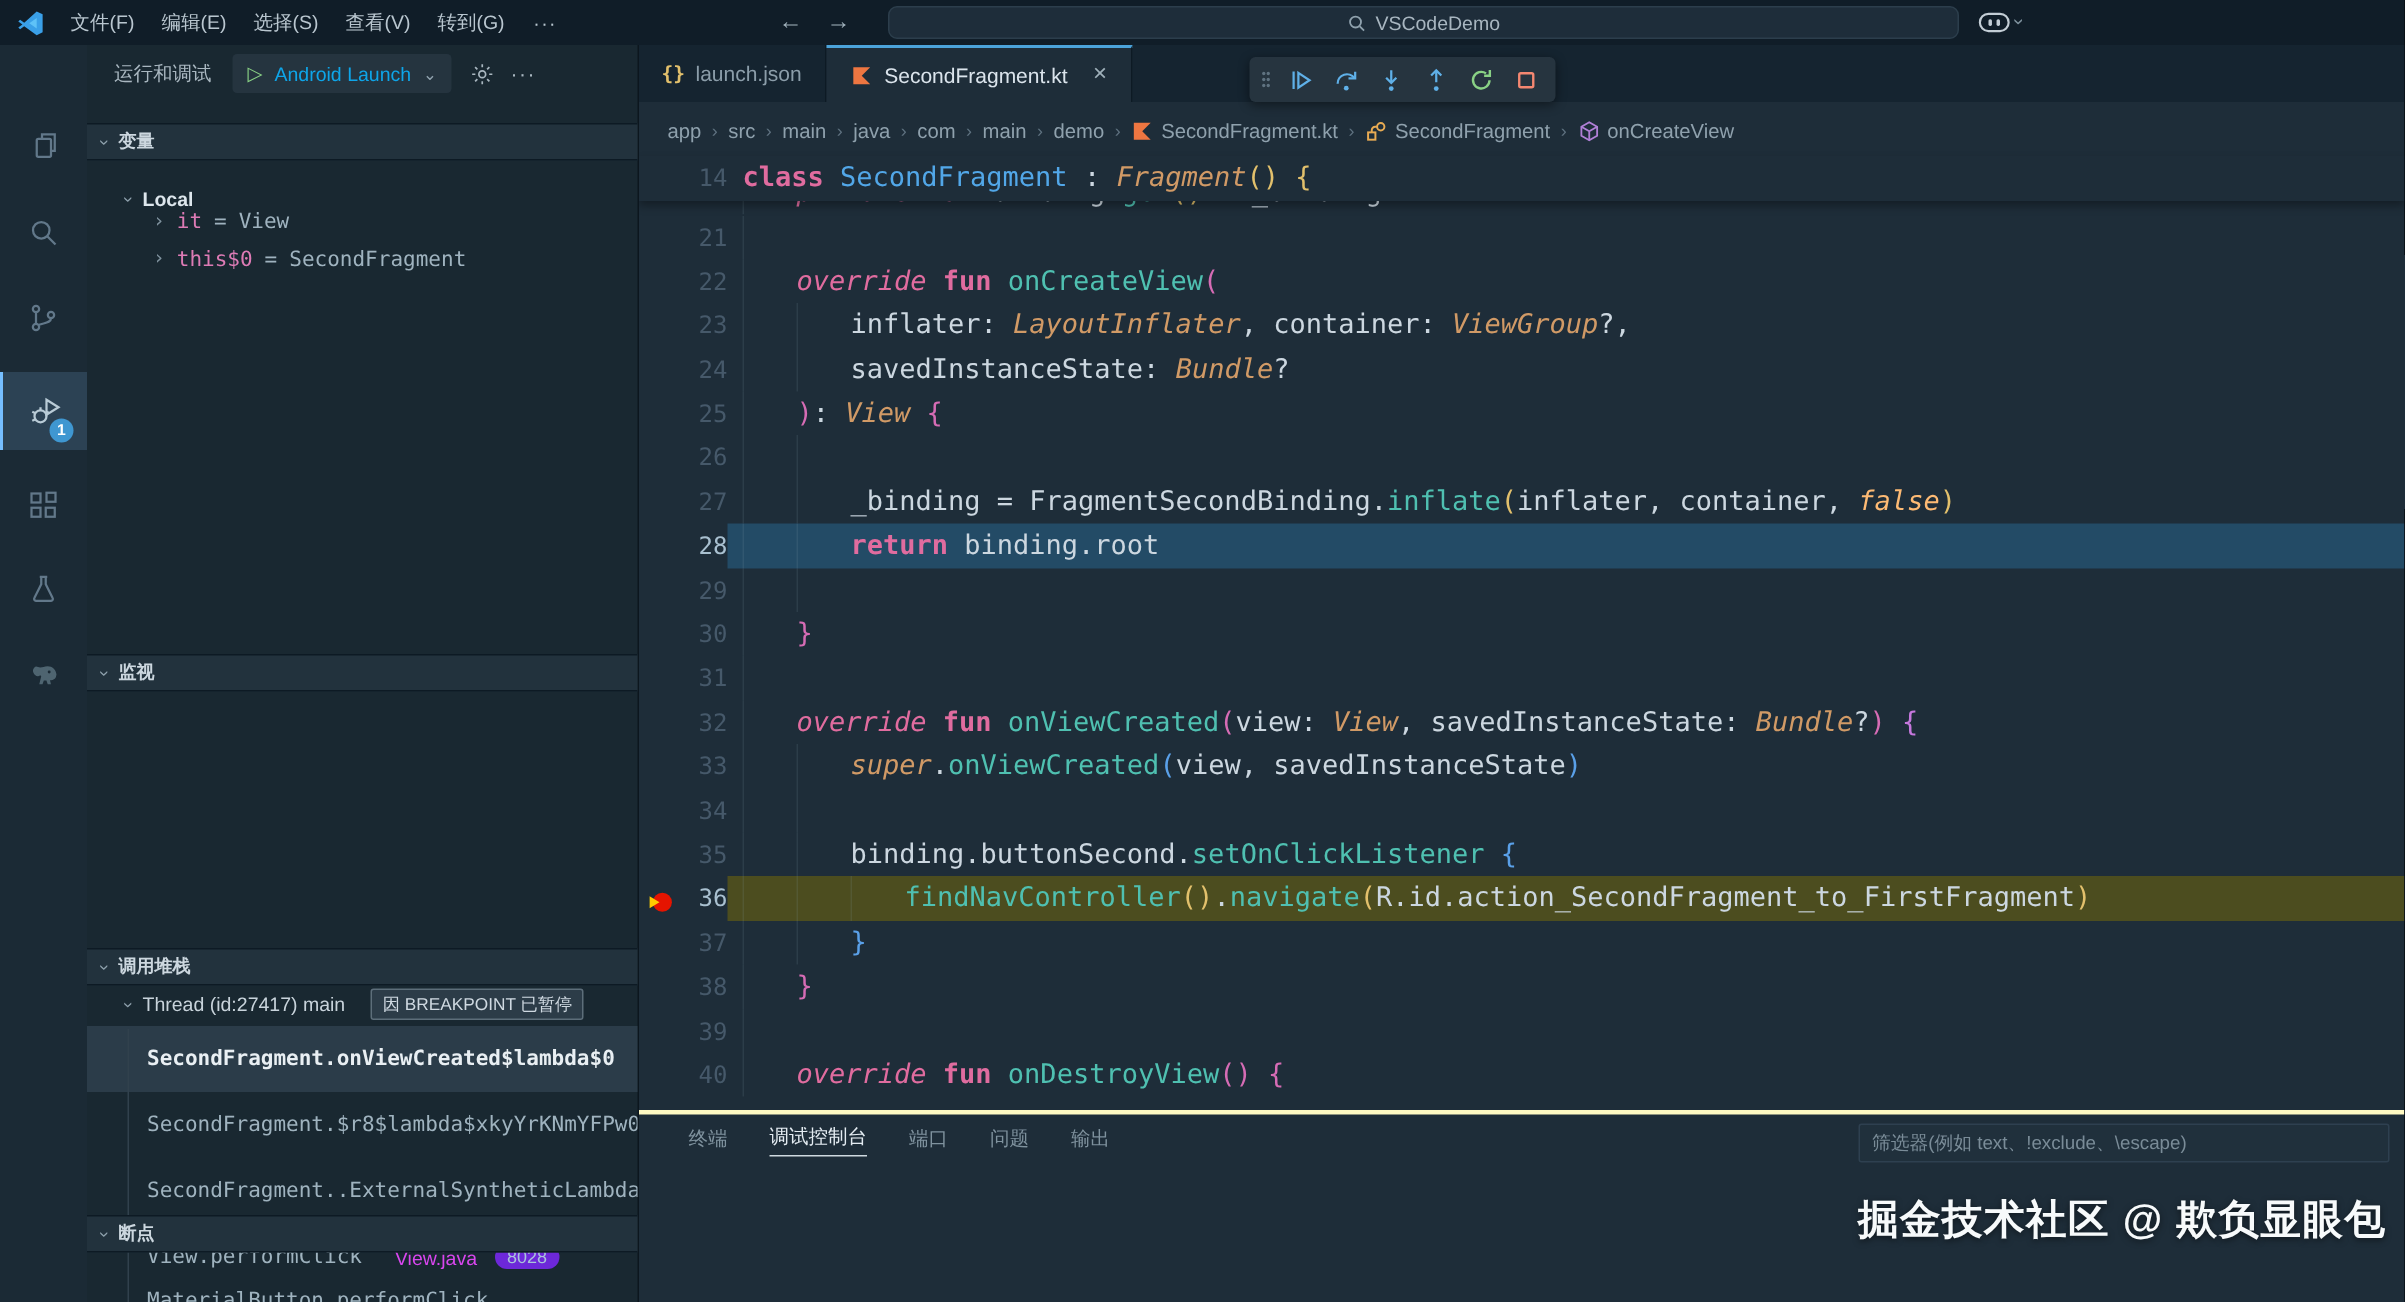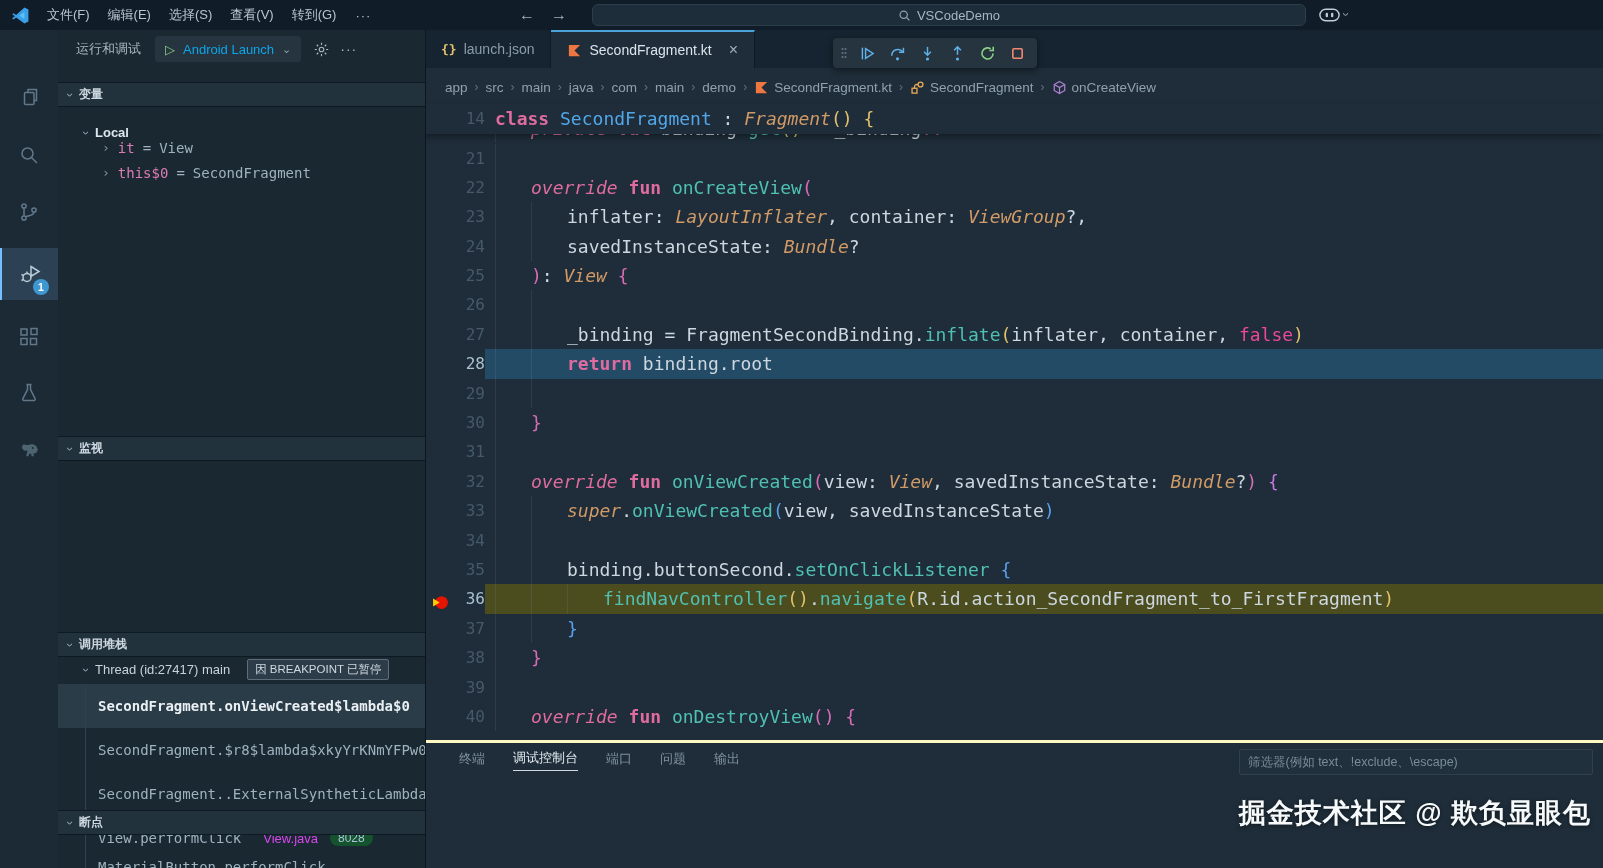--- a/index.html
+++ b/index.html
@@ -44,21 +44,21 @@
               font-size:13px;color:#c8d3db;}
   .paused-badge{margin-left:10px;font-size:11.5px;color:#cfd9e1;background:#2c3c48;border:1px solid #5d6e7a;border-radius:2px;
                 padding:2px 7px;white-space:nowrap;}
   .frames{position:absolute;left:0;right:0;top:654px;}
   .frames .fguide{position:absolute;left:27px;top:2px;bottom:2px;width:1px;background:#31414d;}
   .frame{height:44px;display:flex;align-items:center;padding-left:40px;font-family:"DejaVu Sans Mono",monospace;font-size:14px;
          color:#9fb3bf;white-space:nowrap;overflow:hidden;}
   .frame.selected{background:#2b3c49;color:#e9eff3;font-weight:bold;}
   .frame.partial{height:13px;overflow:hidden;}
   .frame .file{margin-left:22px;color:#d946ef;font-family:"Liberation Sans",sans-serif;font-size:13px;}
-  .frame .lnbadge{margin-left:12px;background:#14532d;color:#a9c4da;border-radius:9px;padding:1px 8px;font-size:12px;
+  .frame .lnbadge{margin-left:12px;background:#6d28d9;color:#a9c4da;border-radius:9px;padding:1px 8px;font-size:12px;
                   font-family:"Liberation Sans",sans-serif;}
   .bp-row{position:absolute;left:0;right:0;top:806px;height:30px;display:flex;align-items:center;gap:9px;padding-left:30px;
           font-size:13.5px;color:#c8d3db;}
   .checkbox{width:15px;height:15px;background:#e9eef2;border-radius:2px;}
   
   .editor{position:absolute;left:425px;top:30px;right:0;bottom:0;background:#1e2d39;}
   .tabbar{position:absolute;top:0;left:0;right:0;height:38px;background:#152430;display:flex;}
   .tab{display:flex;align-items:center;gap:7px;padding:0 16px;font-size:14px;color:#8b9da9;background:#152430;
        border-right:1px solid #0d1a24;box-sizing:border-box;}
   .tab.active{background:#1e2d39;color:#dbe4ec;border-top:2px solid #4ba3da;}
@@ -89,21 +89,21 @@
   .tk-kw{color:#e06c9f;font-weight:bold;}
   .tk-kwi{color:#e06c9f;font-style:italic;}
   .tk-t{color:#d19a66;font-style:italic;}
   .tk-fn{color:#4fc0b1;}
   .tk-cls{color:#52a7e8;}
   .tk-df{color:#ccd7e0;}
   .tk-y{color:#e2c06c;}
   .tk-m{color:#d66cb5;}
   .tk-b{color:#5aa0e8;}
   .tk-pu{color:#c678dd;}
-  .tk-bool{color:#ec4899;}
+  .tk-bool{color:#fdba74;font-style:italic;}
   
   .panel{position:absolute;left:0;right:0;top:710px;bottom:0;background:#1e2d39;border-top:3px solid #fef9c3;}
   .panel-tabs{position:absolute;top:6px;left:34px;display:flex;gap:28px;font-size:13px;color:#7f929e;height:22px;align-items:center;}
   .panel-tab{padding-bottom:3px;}
   .panel-tab.active{color:#e3ebf1;border-bottom:1px solid #cfd9e0;}
   .filter{position:absolute;right:10px;top:6px;width:336px;height:24px;background:#20303c;border:1px solid #2e4050;border-radius:2px;
           color:#a8b6c0;font-size:12.5px;padding:0 8px;outline:none;font-family:"Liberation Sans",sans-serif;}
   .filter::placeholder{color:#7a8c98;}
   .out{position:absolute;top:33px;left:35px;font-family:"DejaVu Sans Mono",monospace;font-size:16px;color:#cf9566;line-height:25.5px;}
   .watermark{position:absolute;right:12px;top:52px;font-size:27px;font-weight:bold;color:#f7fafb;letter-spacing:1px;

